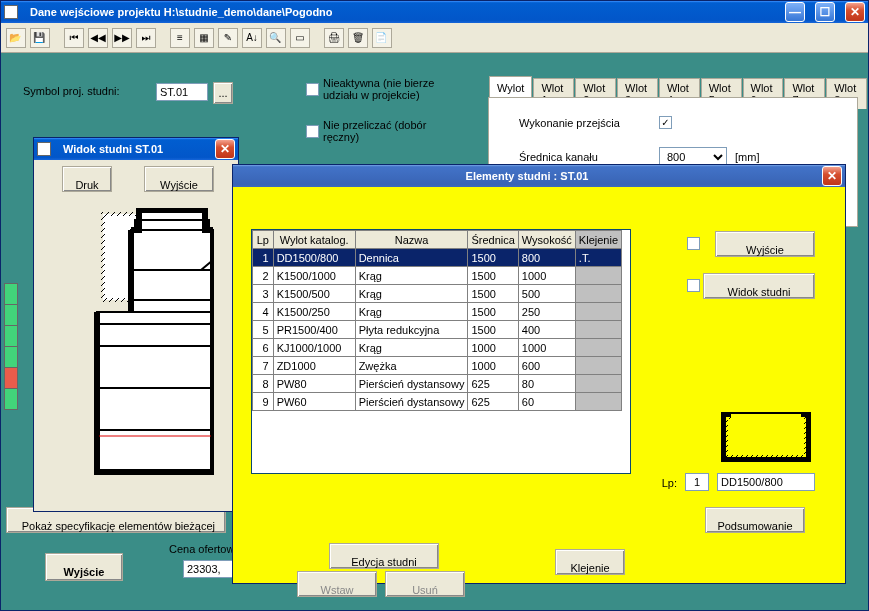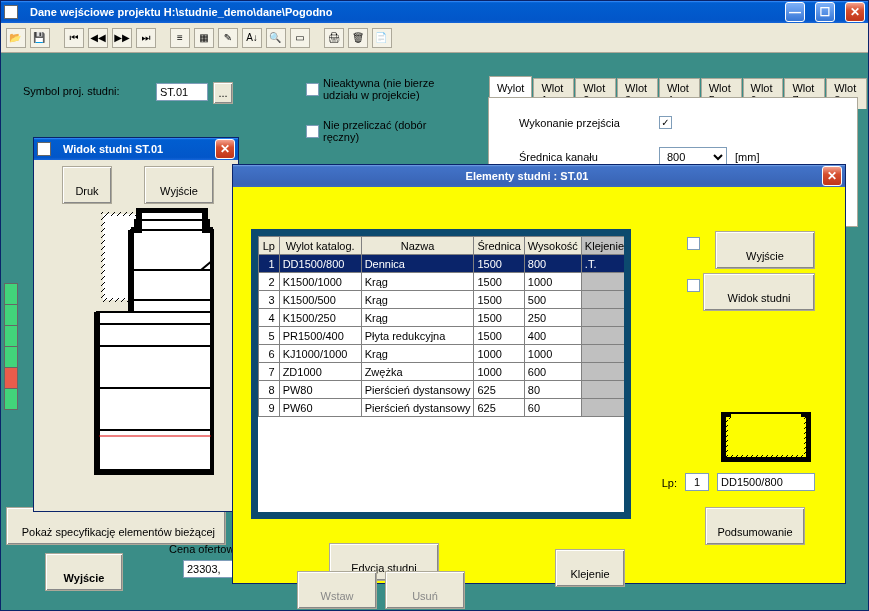--- a/index.html
+++ b/index.html
@@ -15,42 +15,42 @@
 
 .main { left: 0; top: 0; width: 869px; height: 611px; }
 .toolbar { height: 30px; border-bottom: 1px solid #aca899; display: flex; align-items: center; padding: 0 5px; gap: 4px; background: #ece9d8; }
 .tbtn { width: 20px; height: 20px; border: 1px solid #aca899; background: #f5f3e8; display: flex; align-items: center; justify-content: center; font-size: 10px; }
 .tsep { width: 6px; }
 
 .mainbody { position: absolute; left: 0; top: 52px; right: 0; bottom: 0; background: #3a8d87; }
 
 .lbl { color: #000; }
 .inp { border: 1px solid #7f9db9; background: #fff; padding: 1px 3px; height: 18px; }
-.btn { border: 1px solid #aca899; background: #ece9d8; padding: 18px 10px; height: 22px; cursor: default; box-shadow: inset 1px 1px #fff, inset -1px -1px #888; }
+.btn { border: 1px solid #aca899; background: #ece9d8; padding: 12px 10px; height: 22px; cursor: default; box-shadow: inset 1px 1px #fff, inset -1px -1px #888; }
 .chk { width: 13px; height: 13px; border: 1px solid #7f9db9; background: #fff; display: inline-block; vertical-align: middle; text-align: center; line-height: 11px; font-size: 10px; }
 
 .tabs { position: absolute; left: 488px; top: 25px; display: flex; }
 .tab { border: 1px solid #aca899; border-bottom: none; padding: 3px 7px; background: #ece9d8; margin-right: 1px; font-size: 11px; }
 .tab.act { background: #fff; position: relative; top: -2px; padding-top: 5px; }
 .tabpanel { position: absolute; left: 487px; top: 44px; width: 370px; height: 130px; background: #fff; border: 1px solid #aca899; padding: 18px 30px; }
 
 .colorbar { position: absolute; left: 3px; top: 230px; width: 14px; }
 .colorbar div { width: 14px; height: 22px; border: 1px solid #666; margin-bottom: -1px; }
 
 
 .wview { left: 33px; top: 117px; width: 206px; height: 375px; z-index: 5; margin-top: 20px; }
 .wview-body { padding: 8px; position: relative; height: calc(100% - 22px); }
 
 
 .welem { left: 232px; top: 164px; width: 614px; height: 420px; z-index: 10; background: #fdfd00; }
 .welem .titlebar { background: linear-gradient(#77a5e8,#4273c8 8%,#3964b5 88%,#3e6bba); text-align: center; }
 .welem-body { position: relative; height: calc(100% - 22px); background: #fdfd00; padding: 10px; }
 
 .grid { position: absolute; left: 18px; top: 42px; width: 370px; border-collapse: collapse; background: #fff; }
-.gridwrap { position: absolute; left: 18px; top: 42px; width: 380px; height: 290px; background: #fff; border: 7px solid #0c4a6e; overflow: hidden; }
+.gridwrap { position: absolute; left: 18px; top: 42px; width: 380px; height: 245px; background: #fff; border: 1px solid #0c4a6e; overflow: hidden; }
 .grid th, .grid td { border: 1px solid #808080; padding: 2px 3px; font-size: 11px; text-align: left; height: 18px; white-space: nowrap; overflow: hidden; }
 .grid th { background: #ece9d8; font-weight: normal; text-align: center; }
 .grid td.num { text-align: right; padding-right: 4px; }
 .grid tr.sel td { background: #0a246a; color: #fff; }
 .grid td.kl, .grid th.kl { background: #c0c0c0; }
 .grid td.klsel { background: #808080; }
 
 .wellicon { position: absolute; right: 34px; top: 225px; width: 90px; height: 50px; }
 
 select.inp { height: 20px; }

